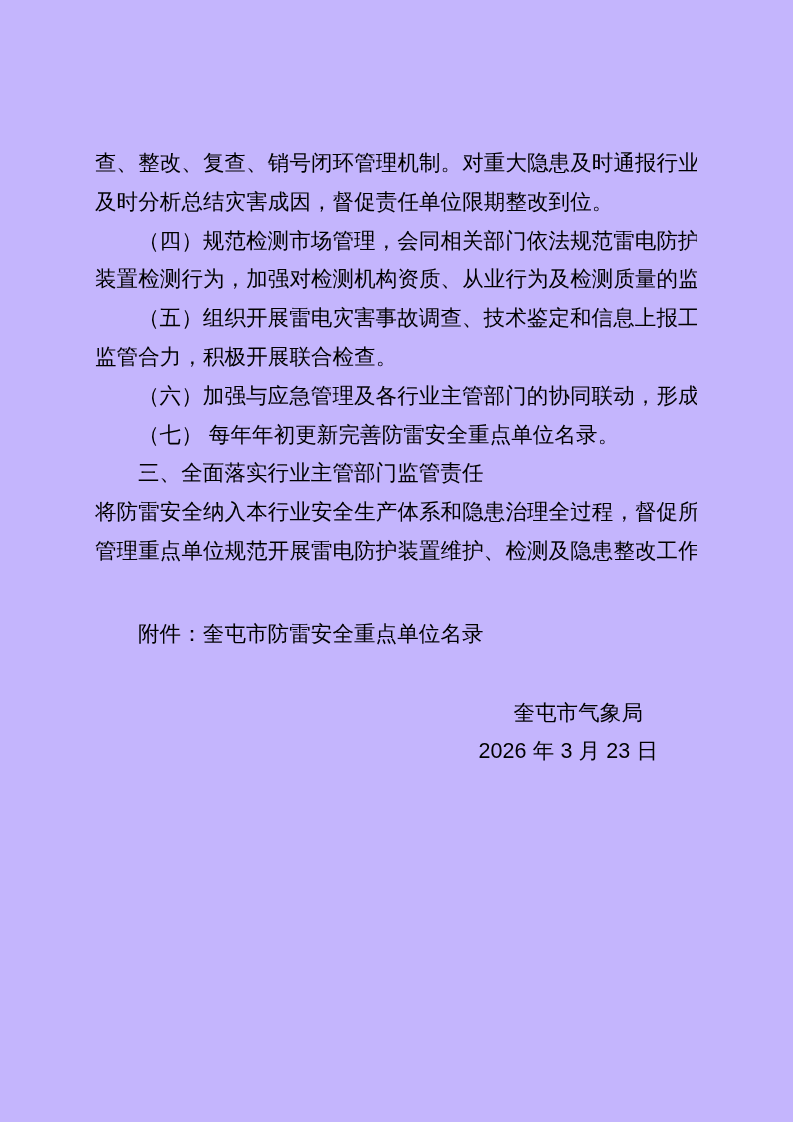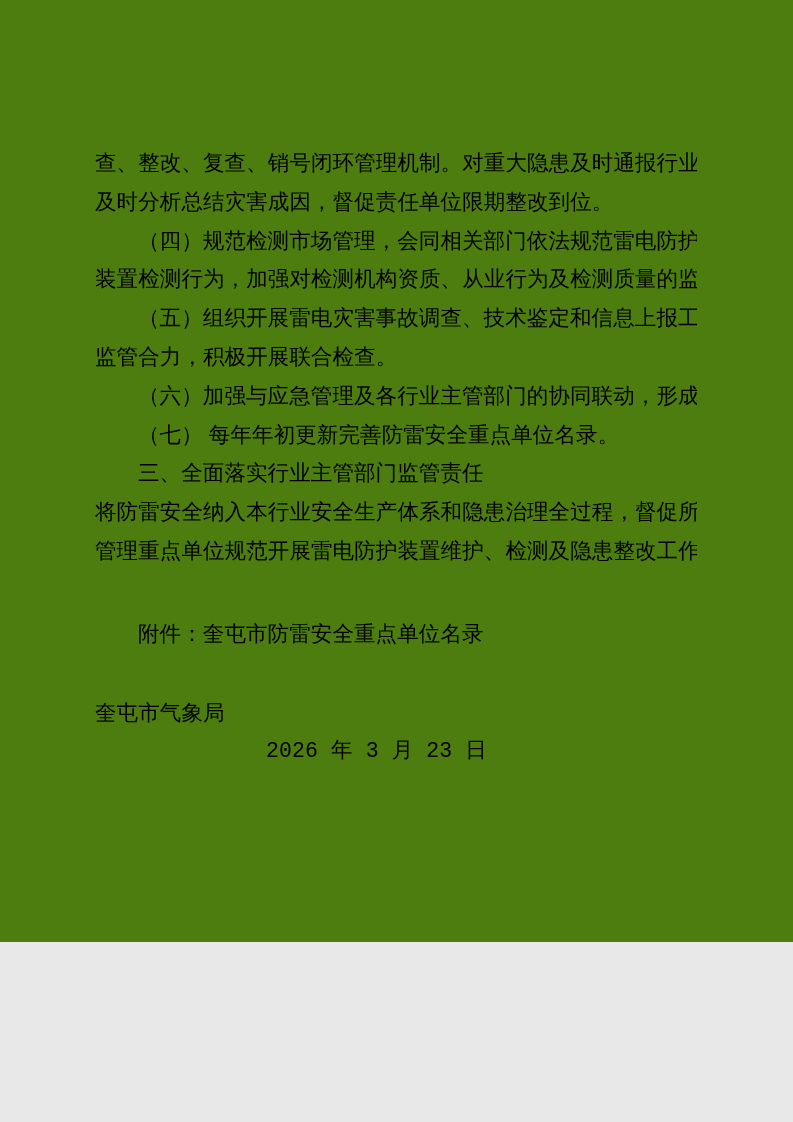--- a/index.html
+++ b/index.html
@@ -3,22 +3,22 @@
 <meta charset="utf-8">
 <style>
   html, body {
     margin: 0;
     padding: 0;
     background: #e8e8e8;
   }
   .page {
     position: relative;
     width: 793px;
-    height: 942px;
-    background: #4d7c0f;
+    height: 1122px;
+    background: #c4b5fd;
     color: #000000;
     font-family: "Liberation Sans", sans-serif;
     overflow: hidden;
   }
   .content {
     position: absolute;
     left: 95px;
     top: 144px;
     width: 602px;
   }
@@ -29,27 +29,27 @@
     letter-spacing: 0.1px;
     white-space: pre;
     overflow: hidden;
   }
   .indent {
     padding-left: 43px;
   }
   .gap-a { height: 44px; }
   .gap-b { height: 40px; }
   .sig {
-    text-align: left;
+    text-align: right;
     padding-right: 54px;
   }
   .date {
-    text-align: center;
+    text-align: right;
     padding-right: 39px;
-    font-family: Liberation Mono, monospace;
+    font-family: Liberation Sans, sans-serif;
   }
 </style>
 </head>
 <body>
 
 <div class="page">
   <div class="content">
     <div id="body-lines">
         <div class="tline">查、整改、复查、销号闭环管理机制。对重大隐患及时通报行业</div>
         <div class="tline">及时分析总结灾害成因，督促责任单位限期整改到位。</div>

